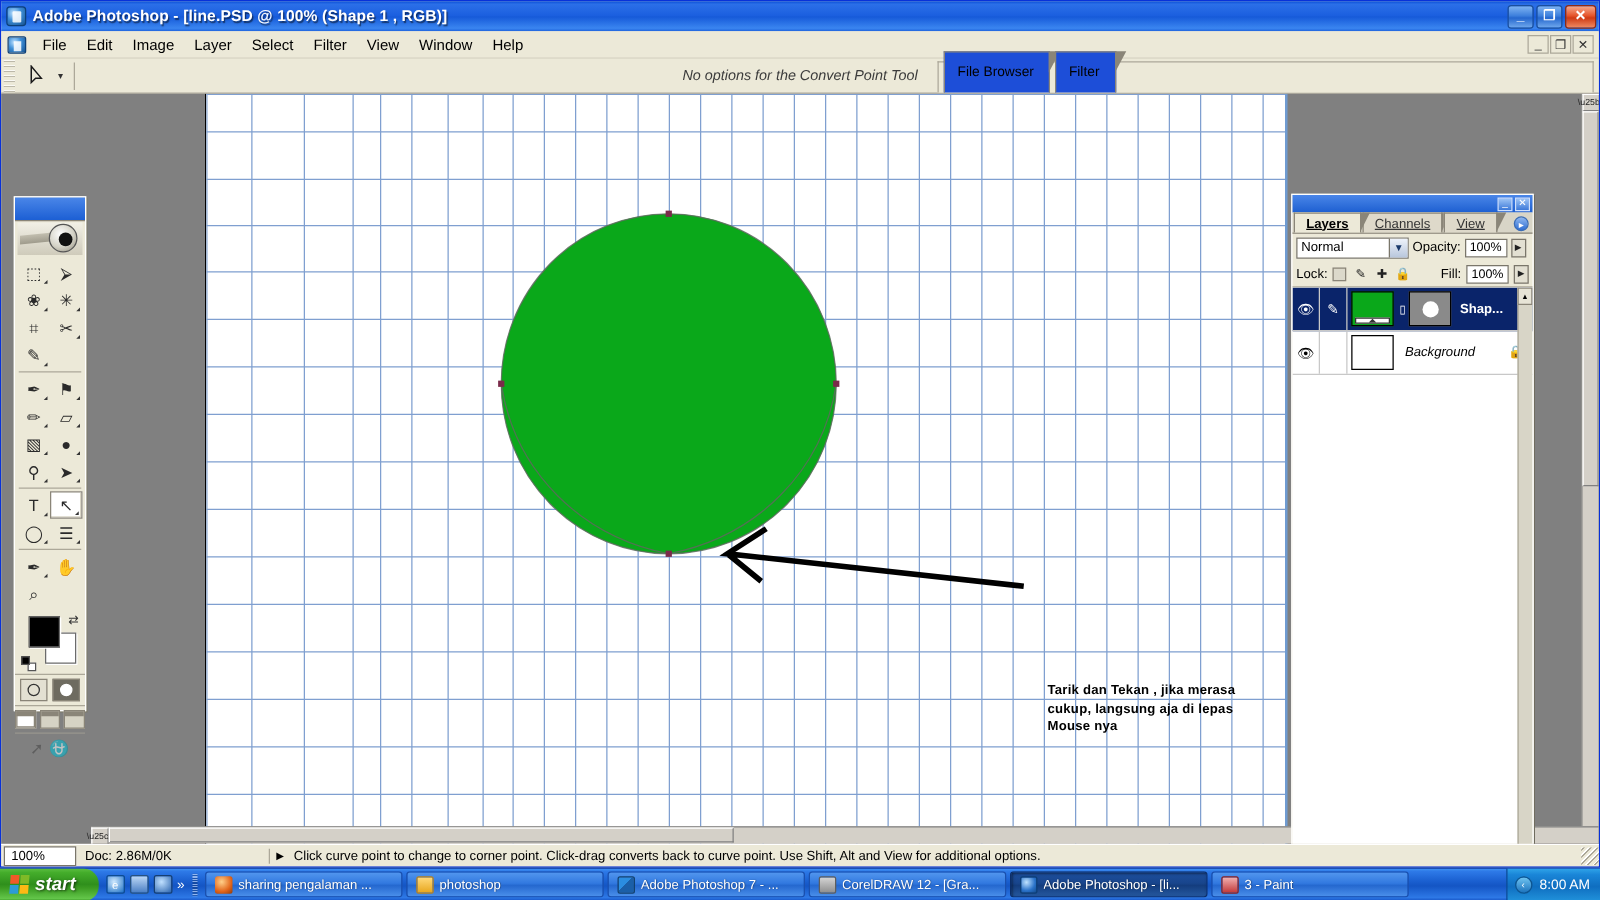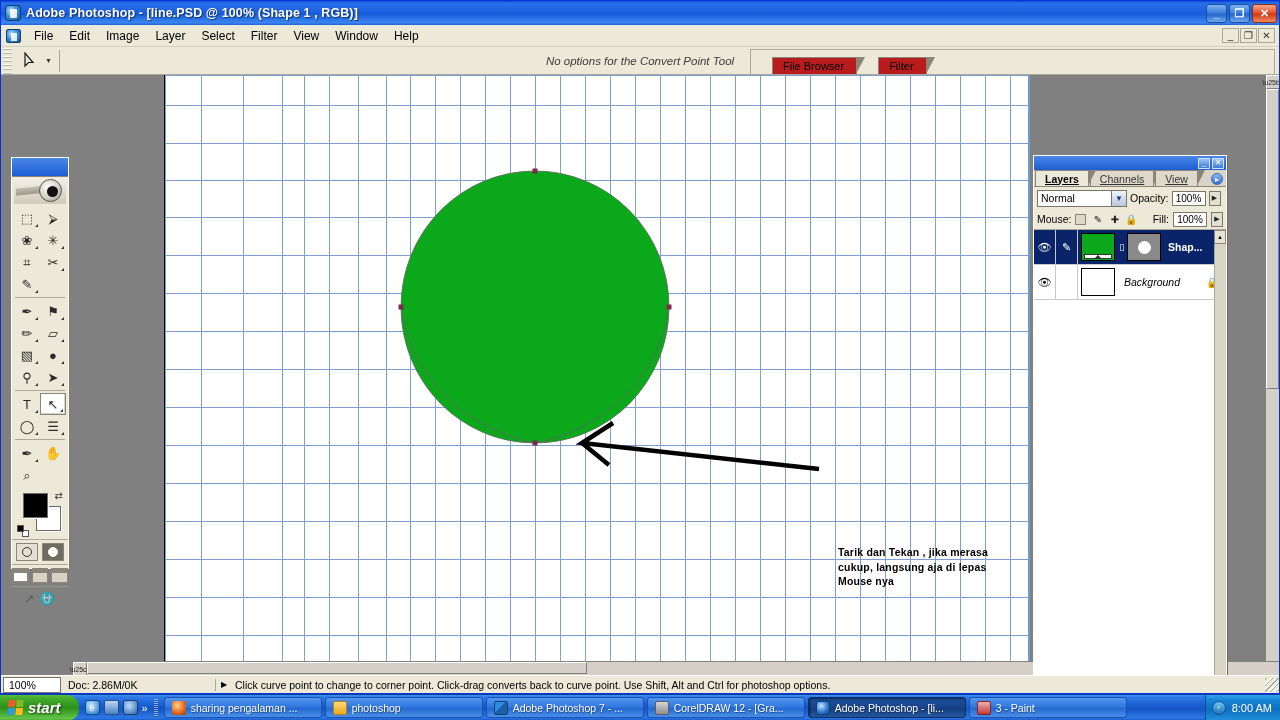--- a/index.html
+++ b/index.html
@@ -79,23 +79,23 @@
   .opt-sep{ width:1px;height:22px;background:#aca899;margin:0 4px;}
   .opt-msg{
     position:absolute; left:0; right:0; text-align:center;
     font-style:italic; font-size:11.5px; color:#3b3b3b; pointer-events:none;
   }
   .palette-well{
     position:absolute; right:4px; top:2px; width:525px; height:25px;
     background:#ece9d8; border:1px solid #aca899; border-bottom:none; display:flex; align-items:flex-end;
   }
   .pw-tab{
-    height:17px; padding:0 12px 0 10px; font-size:11px; color:#000;
-    background:#b91c1c; border:1px solid #8a8578; border-bottom:none;
-    display:flex;align-items:center; margin-left:21px; position:relative;
+    height:33px; padding:0 12px 0 10px; font-size:11px; color:#000;
+    background:#1d4ed8; border:1px solid #8a8578; border-bottom:none;
+    display:flex;align-items:center; margin-left:4px; position:relative;
   }
   .pw-tab:after{
     content:""; position:absolute; right:-9px; top:-1px; width:0;height:0;
     border-left:9px solid #8a8578; border-bottom:17px solid transparent;
   }
 
   
   .workspace{ flex:1; position:relative; background:#808080; overflow:hidden; }
 
   .doc-left-pad{ position:absolute; left:72px; top:0; width:92px; height:100%; background:#808080; }
@@ -608,21 +608,21 @@
           <div class="lp-select">
             <span>Normal</span>
             <span class="cv">▼</span>
           </div>
           <div class="lp-lbl">Opacity:</div>
           <div class="lp-num">100%</div>
           <div class="lp-arrow">▶</div>
         </div>
 
         <div class="lp-row2">
-          <div class="lp-lbl">Mouse:</div>
+          <div class="lp-lbl">Lock:</div>
           <div class="lock-icons">
             <div class="lk box"></div>
             <div class="lk">✎</div>
             <div class="lk">✚</div>
             <div class="lk">🔒</div>
           </div>
           <div class="lp-lbl" style="margin-left:auto;">Fill:</div>
           <div class="lp-num">100%</div>
           <div class="lp-arrow">▶</div>
         </div>
@@ -651,21 +651,21 @@
         </div>
 
       </div>
 
     </div>
 
     <div class="statusbar">
       <div class="sb-zoom">100%</div>
       <div class="sb-doc">Doc: 2.86M/0K</div>
       <div class="sb-tri">▶</div>
-      <div class="sb-hint">Click curve point to change to corner point. Click-drag converts back to curve point. Use Shift, Alt and Ctrl for photoshop options.</div>
+      <div class="sb-hint">Click curve point to change to corner point. Click-drag converts back to curve point. Use Shift, Alt and View for additional options.</div>
       <div class="sb-grip"></div>
     </div>
 
   </div>
 
   <div class="taskbar">
     <div class="start">
       <div class="flag">
           <i></i>
           <i></i>

